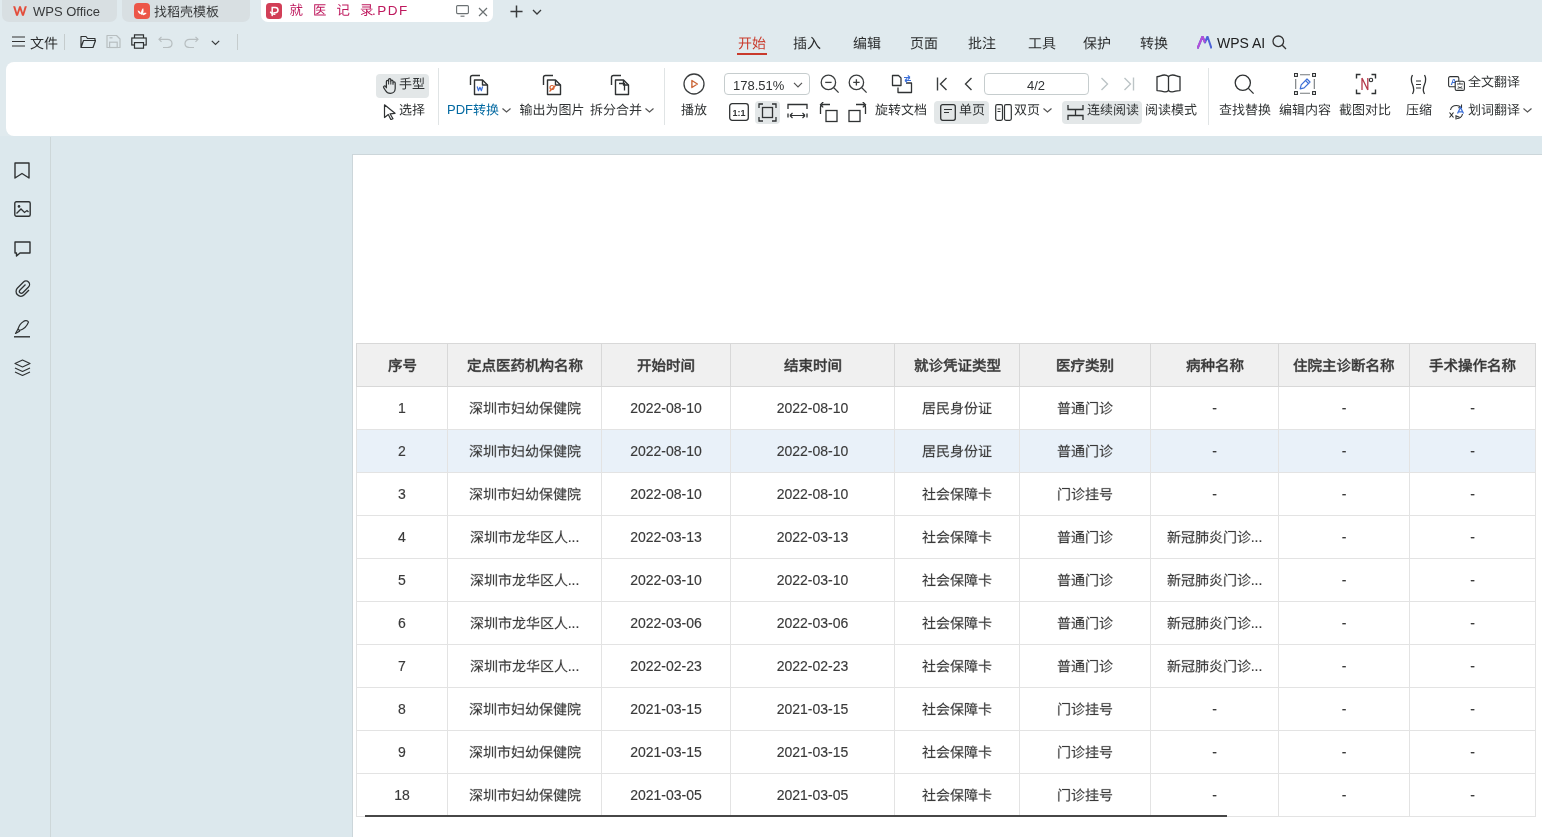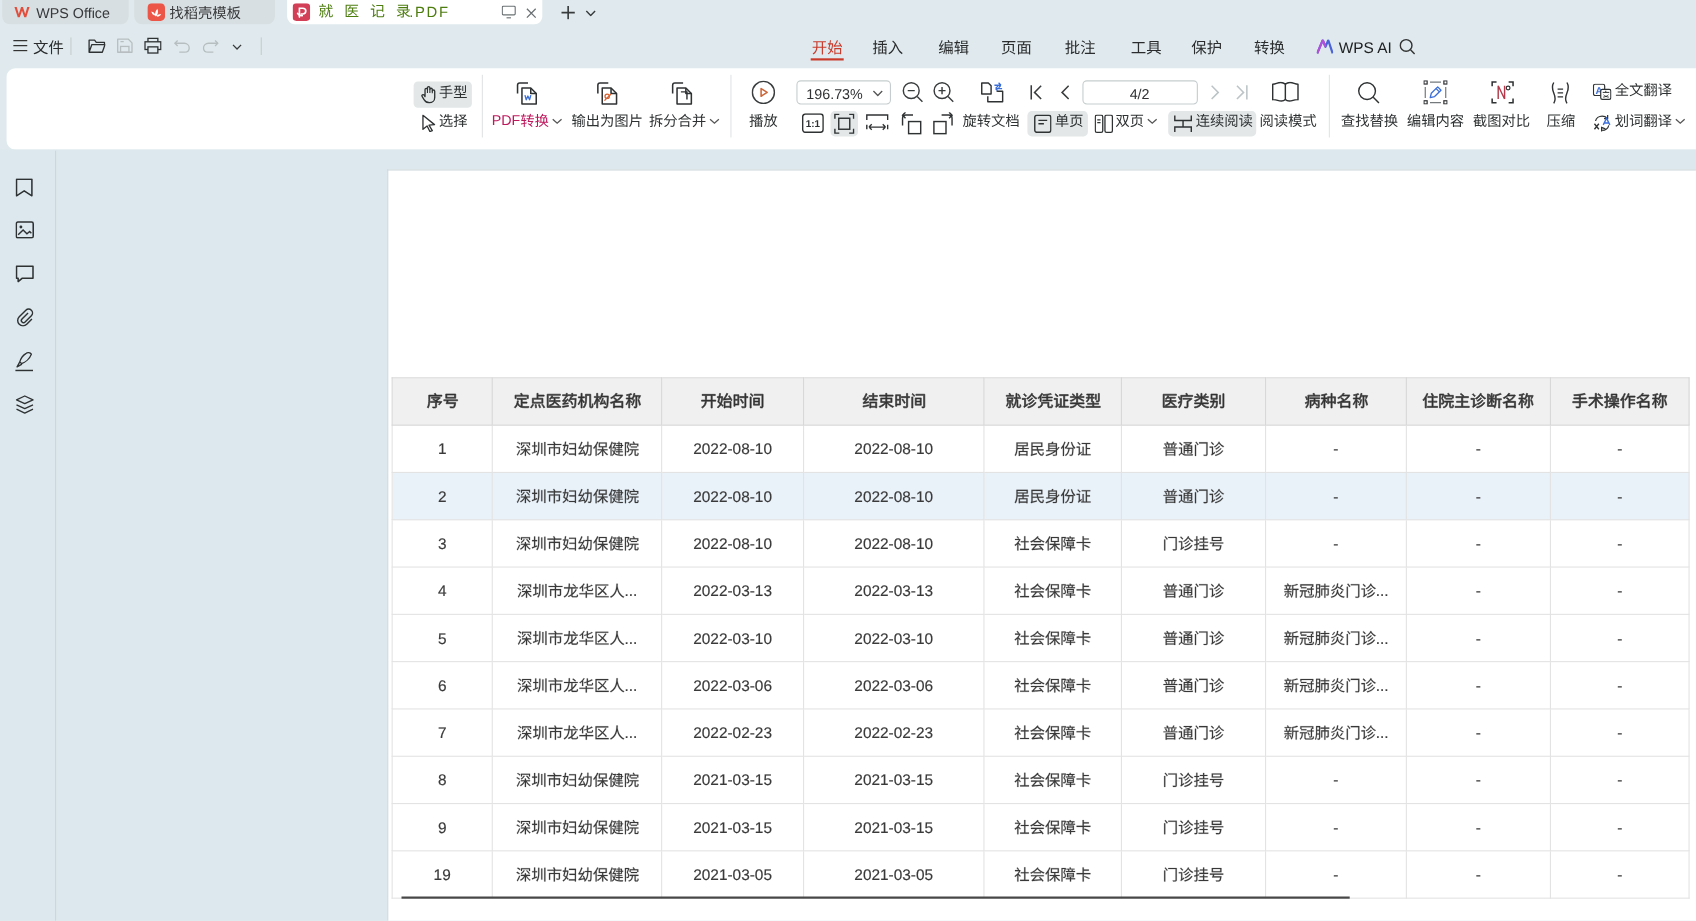--- a/index.html
+++ b/index.html
@@ -154,21 +154,21 @@
       <use href="#c7A3B" x="1000"></use>
       <use href="#c58F3" x="2000"></use>
       <use href="#c6A21" x="3000"></use>
       <use href="#c677F" x="4000"></use>
     </svg></div>
 <svg class="ic" style="left:266px;top:3px" width="16" height="16" viewBox="0 0 16 16">
 <rect width="16" height="16" rx="3.5" fill="#d23f57"></rect>
 <path d="M6.2 12.5V4.5H9.2C10.9 4.5 12 5.6 12 7.1C12 8.6 10.9 9.7 9.2 9.7H7.9" fill="none" stroke="#fff" stroke-width="1.5" stroke-linecap="round"></path>
 <path d="M4.6 9.2C5.6 10.6 7.4 11.3 8.8 11.2" fill="none" stroke="#fff" stroke-width="1.5" stroke-linecap="round"></path>
   </svg>
-<div class="t" style="left:288px;top:3px;font-size:13.5px;color:#4d7c0f"><svg class="cj" style="width:81px" viewBox="0 0 5786 1000">
+<div class="t" style="left:288px;top:3px;font-size:13.5px;color:#be185d"><svg class="cj" style="width:81px" viewBox="0 0 5786 1000">
       <use href="#c5C31" x="0"></use>
       <use href="#c533B" x="1740"></use>
       <use href="#c8BB0" x="3480"></use>
       <use href="#c5F55" x="5220"></use>
     </svg><span style="letter-spacing:1.5px;margin-left:3px">.PDF</span></div>
 <svg class="ic" style="left:456px;top:5px" width="13" height="12" viewBox="0 0 13 12">
 <rect x="0.6" y="0.6" width="11.8" height="8" rx="1" fill="none" stroke="#6b7173" stroke-width="1.1"></rect>
 <path d="M4.5 11.2H8.5" stroke="#6b7173" stroke-width="1.1"></path>
   </svg>
 <svg class="ic" style="left:478px;top:7px" width="10" height="10" viewBox="0 0 10 10">
@@ -272,21 +272,21 @@
       <use href="#c9009"></use>
       <use href="#c62E9" x="1000"></use>
     </svg></div>
 <div style="position:absolute;left:438px;top:68px;width:1px;height:57px;background:#e0e4e5"></div>
 <svg class="ic" style="left:466px;top:72px" width="26" height="26" viewBox="0 0 26 26">
     <path d="M4.5 13V5.5C4.5 4.4 5.4 3.5 6.5 3.5H14" fill="none" stroke="#2f3233" stroke-width="1.4"></path>
     <path d="M8.5 8H16.5L21.5 13V22.5H8.5Z" fill="#fff" stroke="#2f3233" stroke-width="1.4" stroke-linejoin="round"></path>
     <path d="M16.5 8V13H21.5" fill="none" stroke="#2f3233" stroke-width="1.4" stroke-linejoin="round"></path>
     <path d="M11.2 14.5 12.4 18.7 13.9 15.3 15.4 18.7 16.6 14.5" fill="none" stroke="#3c6fd8" stroke-width="1.2" stroke-linejoin="round"></path>
   </svg>
-<div class="t c" style="left:479px;top:102px;font-size:13px;color:#be185d">PDF<svg class="cj" style="width:2em" viewBox="0 0 2000 1000">
+<div class="t c" style="left:479px;top:102px;font-size:13px;color:#0369a1">PDF<svg class="cj" style="width:2em" viewBox="0 0 2000 1000">
       <use href="#c8F6C"></use>
       <use href="#c6362" x="1000"></use>
     </svg><svg class="cj" style="width:9px;height:5px;vertical-align:1px;margin-left:3px" viewBox="0 0 9 5">
       <path d="M0.5 0.5 4.5 4 8.5 0.5" fill="none" stroke="#555" stroke-width="1.2"></path>
     </svg></div>
 <svg class="ic" style="left:539px;top:72px" width="26" height="26" viewBox="0 0 26 26">
     <path d="M4.5 13V5.5C4.5 4.4 5.4 3.5 6.5 3.5H14" fill="none" stroke="#2f3233" stroke-width="1.4"></path>
     <path d="M8.5 8H16.5L21.5 13V22.5H8.5Z" fill="#fff" stroke="#2f3233" stroke-width="1.4" stroke-linejoin="round"></path>
     <path d="M16.5 8V13H21.5" fill="none" stroke="#2f3233" stroke-width="1.4" stroke-linejoin="round"></path>
     <circle cx="13" cy="15.5" r="2" fill="none" stroke="#d86434" stroke-width="1.2"></circle>
@@ -316,21 +316,21 @@
 <div style="position:absolute;left:664px;top:68px;width:1px;height:57px;background:#e0e4e5"></div>
 <svg class="ic" style="left:683px;top:73px" width="22" height="22" viewBox="0 0 22 22">
 <circle cx="11" cy="11" r="10" fill="none" stroke="#3a3d3e" stroke-width="1.3"></circle>
 <path d="M8.9 7.5 14.4 11 8.9 14.5Z" fill="none" stroke="#cb6738" stroke-width="1.4" stroke-linejoin="round"></path>
   </svg>
 <div class="t c" style="left:694px;top:102px;font-size:13px;color:#2f3233"><svg class="cj" style="width:2em" viewBox="0 0 2000 1000">
       <use href="#c64AD"></use>
       <use href="#c653E" x="1000"></use>
     </svg></div>
 <div style="position:absolute;left:724px;top:73px;width:86px;height:22px;background:#fff;border:1px solid #c6cdce;border-radius:4px"></div>
-<div class="t" style="left:733px;top:78px;font-size:13px;color:#303233">196.73%</div>
+<div class="t" style="left:733px;top:78px;font-size:13px;color:#303233">178.51%</div>
 <svg class="ic" style="left:793px;top:82px" width="10" height="6" viewBox="0 0 10 6">
 <path d="M1 0.8 5 4.8 9 0.8" fill="none" stroke="#555" stroke-width="1.2"></path>
   </svg>
 <svg class="ic" style="left:820px;top:74px" width="20" height="20" viewBox="0 0 20 20">
 <circle cx="8.4" cy="8.4" r="7.2" fill="none" stroke="#3a3d3e" stroke-width="1.3"></circle>
 <path d="M13.8 13.8 18.6 18.6" stroke="#3a3d3e" stroke-width="1.3"></path>
 <path d="M5.2 8.4H11.6" stroke="#3a3d3e" stroke-width="1.3"></path>
   </svg>
 <svg class="ic" style="left:848px;top:74px" width="20" height="20" viewBox="0 0 20 20">
 <circle cx="8.4" cy="8.4" r="7.2" fill="none" stroke="#3a3d3e" stroke-width="1.3"></circle>
@@ -907,21 +907,21 @@
             <use href="#c95E8"></use>
             <use href="#c8BCA" x="1000"></use>
             <use href="#c6302" x="2000"></use>
             <use href="#c53F7" x="3000"></use>
           </svg></td>
         <td style="border:1px solid #e3e3e3;text-align:center;vertical-align:middle;font-size:14px;color:#3a3a3a;-webkit-text-stroke:0.15px #3a3a3a">-</td>
         <td style="border:1px solid #e3e3e3;text-align:center;vertical-align:middle;font-size:14px;color:#3a3a3a;-webkit-text-stroke:0.15px #3a3a3a">-</td>
         <td style="border:1px solid #e3e3e3;text-align:center;vertical-align:middle;font-size:14px;color:#3a3a3a;-webkit-text-stroke:0.15px #3a3a3a">-</td>
       </tr>
       <tr style="height:43px;background:#fff">
-        <td style="border:1px solid #e3e3e3;text-align:center;vertical-align:middle;font-size:14px;color:#3a3a3a;-webkit-text-stroke:0.15px #3a3a3a">19</td>
+        <td style="border:1px solid #e3e3e3;text-align:center;vertical-align:middle;font-size:14px;color:#3a3a3a;-webkit-text-stroke:0.15px #3a3a3a">18</td>
         <td style="border:1px solid #e3e3e3;text-align:center;vertical-align:middle;font-size:14px;color:#3a3a3a;-webkit-text-stroke:0.15px #3a3a3a"><svg class="cj" style="width:8em" viewBox="0 0 8000 1000">
             <use href="#c6DF1"></use>
             <use href="#c5733" x="1000"></use>
             <use href="#c5E02" x="2000"></use>
             <use href="#c5987" x="3000"></use>
             <use href="#c5E7C" x="4000"></use>
             <use href="#c4FDD" x="5000"></use>
             <use href="#c5065" x="6000"></use>
             <use href="#c9662" x="7000"></use>
           </svg></td>

